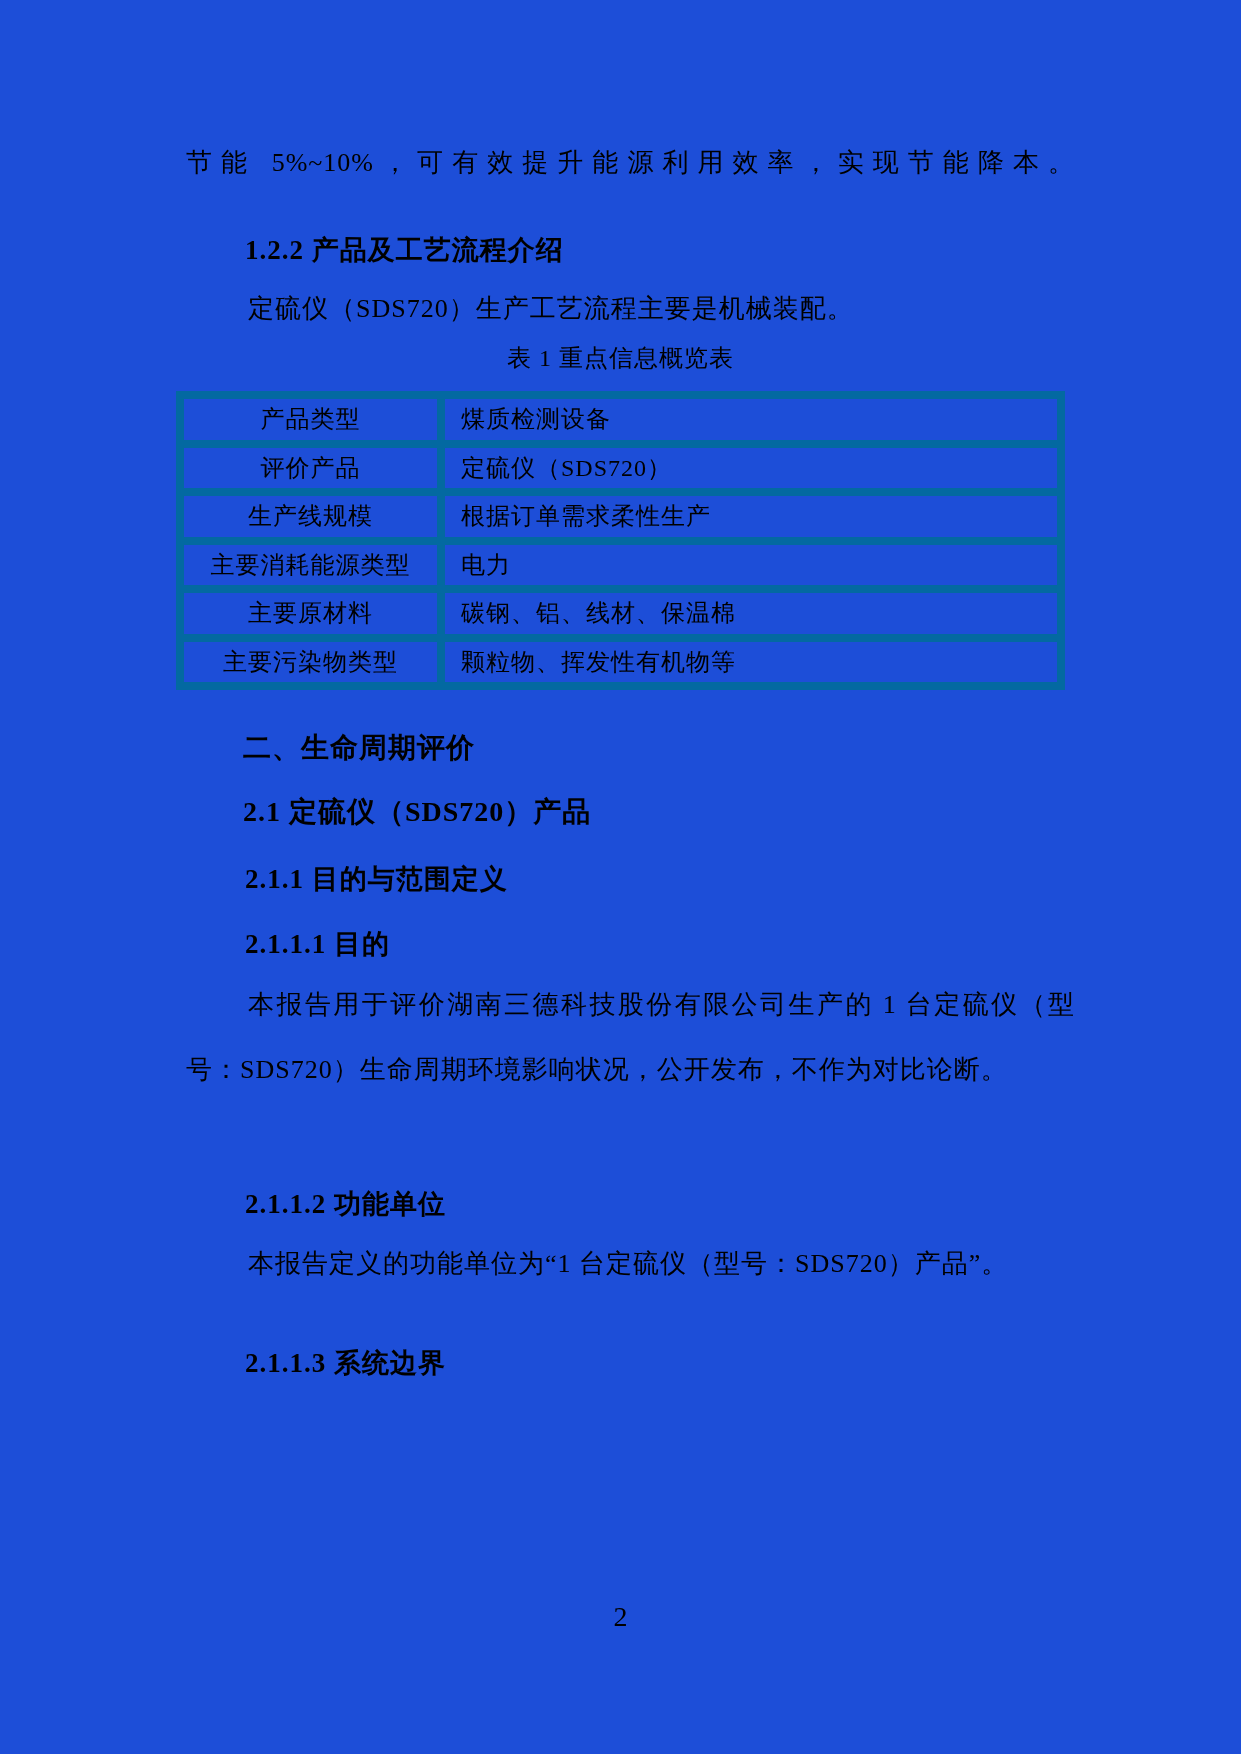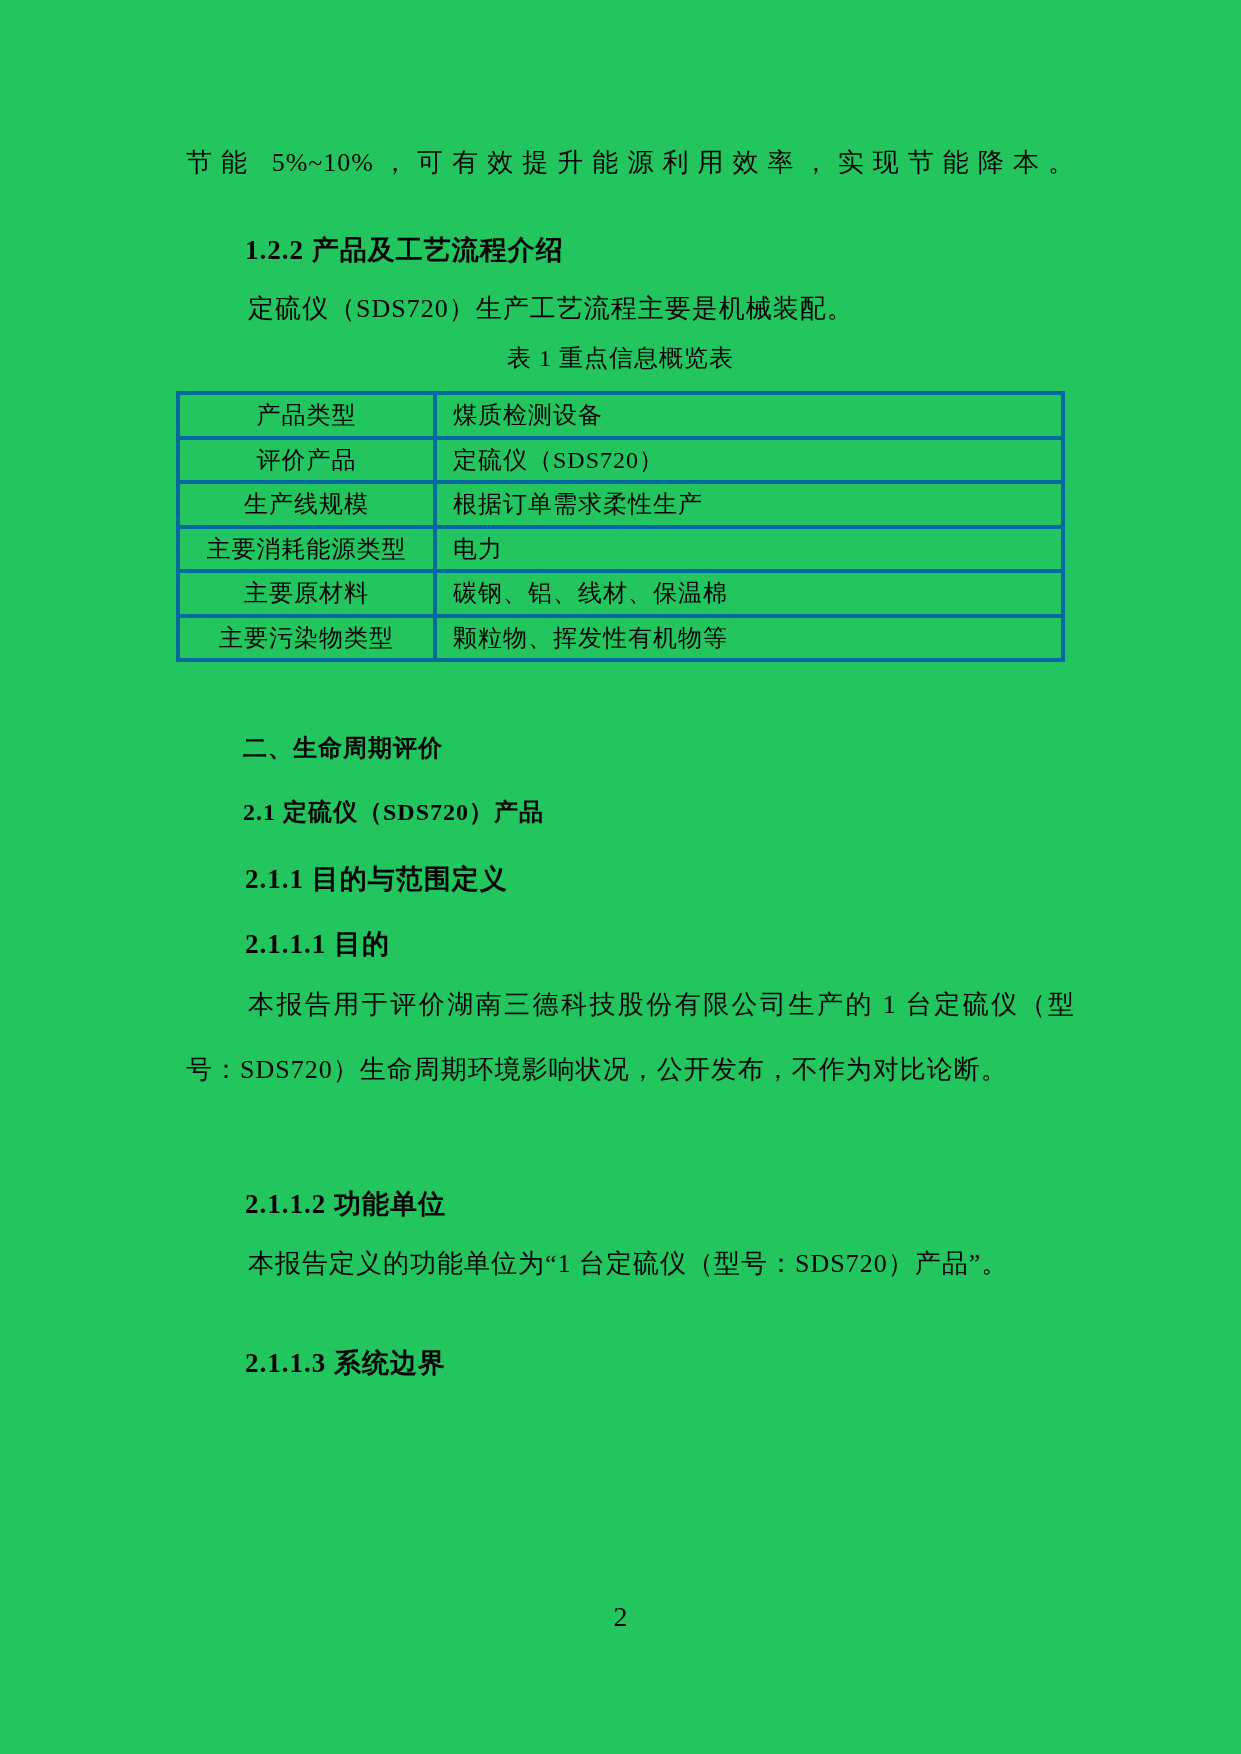--- a/index.html
+++ b/index.html
@@ -4,21 +4,21 @@
 <style>
   html, body {
     margin: 0;
     padding: 0;
     background: #ffffff;
   }
   .page {
     position: relative;
     width: 1241px;
     height: 1754px;
-    background: #22c55e;
+    background: #1d4ed8;
     color: #000000;
     font-family: "Liberation Serif", "DejaVu Serif", serif;
     overflow: hidden;
   }
   .abs { position: absolute; }
   .body-line {
     font-size: 26px;
     line-height: 26px;
     letter-spacing: 1px;
   }
@@ -35,41 +35,41 @@
     letter-spacing: 1px;
   }
   .heading {
     font-size: 27px;
     line-height: 27px;
     font-weight: bold;
     letter-spacing: 1px;
     white-space: nowrap;
   }
   .heading-l1 {
-    font-size: 24px;
+    font-size: 28px;
     line-height: 28px;
   }
   .caption {
     font-size: 24px;
     line-height: 24px;
     text-align: center;
     letter-spacing: 1px;
   }
   table.info-table {
     position: absolute;
     left: 176px;
     top: 391px;
     width: 889px;
     border-collapse: collapse;
     table-layout: fixed;
     font-size: 24px;
     border: 3px solid #000000;
   }
   table.info-table td {
-    border: 4px solid #0369a1;
+    border: 8px solid #0369a1;
     height: 40.5px;
     padding: 0;
     letter-spacing: 1px;
   }
   table.info-table td.c1 {
     width: 253px;
     text-align: center;
   }
   table.info-table td.c2 {
     text-align: left;

